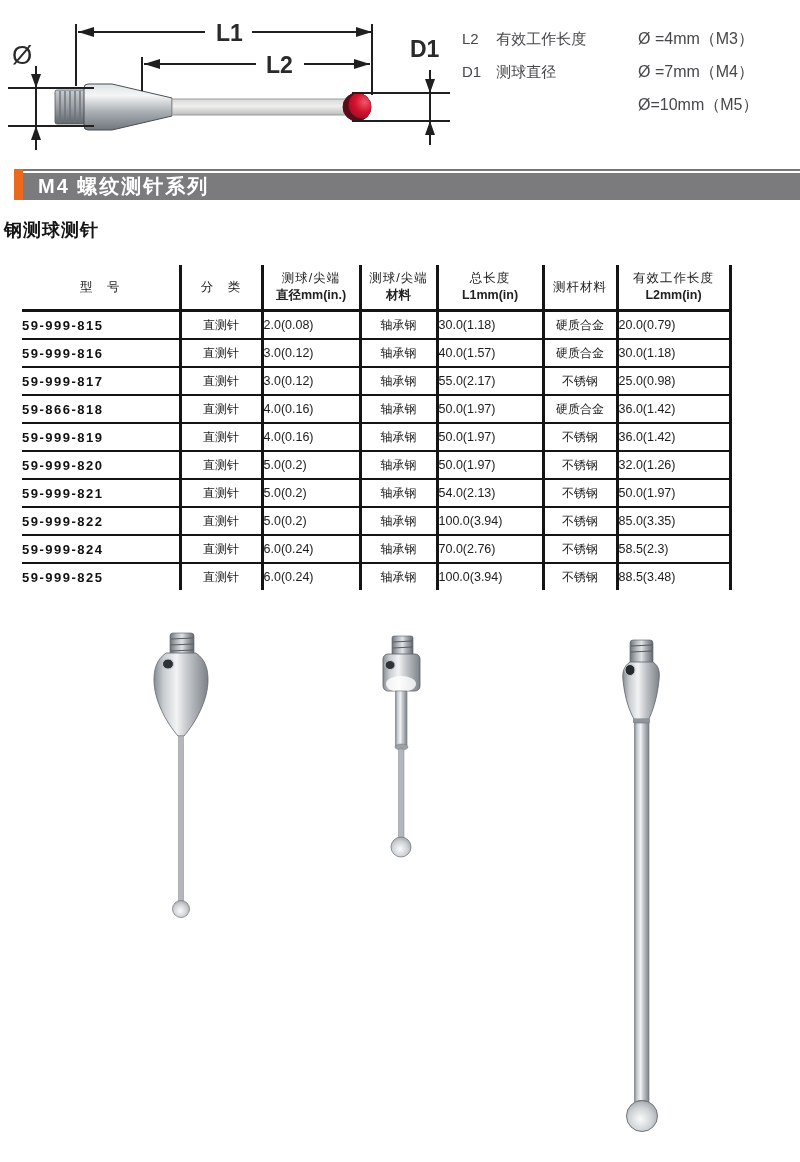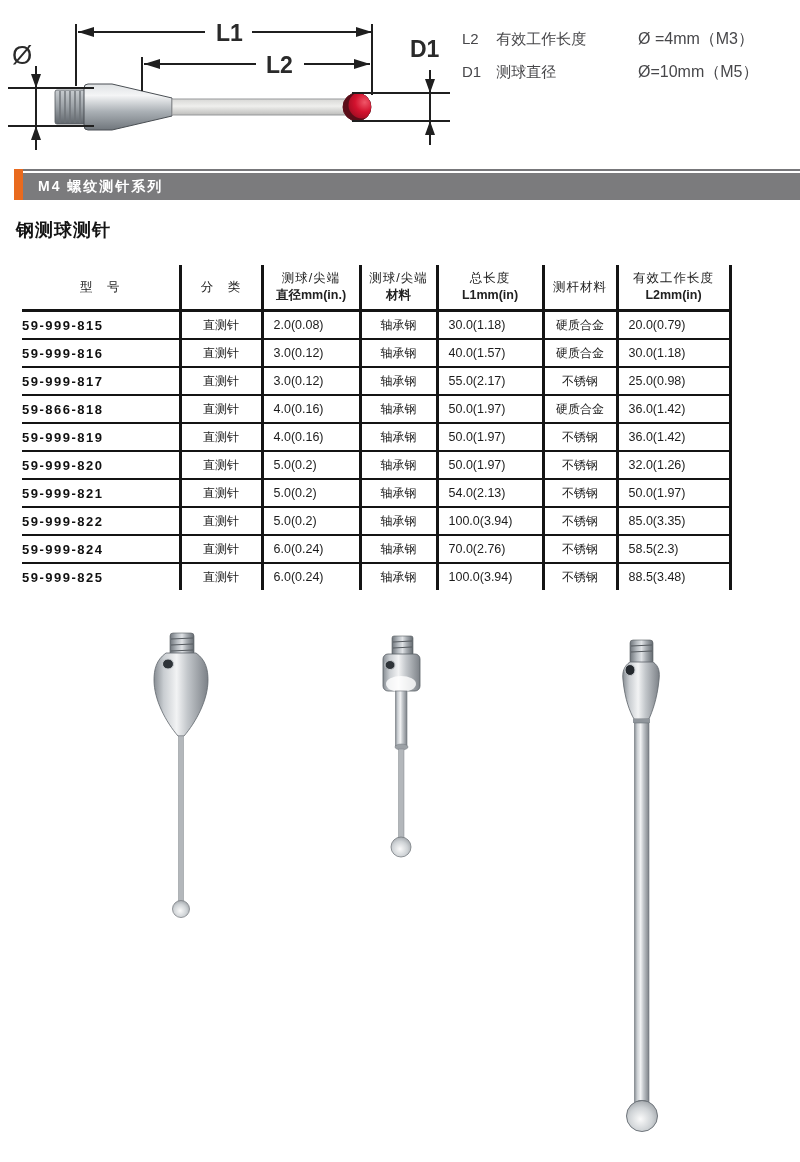--- a/index.html
+++ b/index.html
@@ -15,39 +15,39 @@
   .legend-dim-row{height:33px;line-height:33px;font-size:15px;white-space:nowrap;}
   .legend-dim-row .code{display:inline-block;width:30px;font-size:15px;}
   .legend-dias{width:160px;}
   .legend-dia-row{height:33px;line-height:33px;font-size:16px;white-space:nowrap;}
 
   
   .bar-topline{position:absolute;left:14px;top:169px;width:786px;height:2px;background:#77777a;}
   .series-bar{position:absolute;left:23px;top:173px;width:777px;height:27px;background:#7b7b7d;}
   .series-accent{position:absolute;left:14px;top:169px;width:9px;height:31px;background:#e96a1e;}
   .series-title{position:absolute;left:38px;top:173px;height:27px;line-height:27px;color:#ffffff;
-    font-size:14px;font-weight:bold;letter-spacing:2px;}
-
-  
-  .section-title{position:absolute;left:16px;top:218px;font-size:18px;font-weight:bold;color:#141414;letter-spacing:1px;}
+    font-size:20px;font-weight:bold;letter-spacing:2px;}
+
+  
+  .section-title{position:absolute;left:4px;top:218px;font-size:18px;font-weight:bold;color:#141414;letter-spacing:1px;}
 
   
   .spec-table{position:absolute;left:22px;top:265px;border-collapse:collapse;table-layout:fixed;}
   .spec-table th{height:44px;border-bottom:3px solid #141414;padding:0;text-align:center;vertical-align:middle;
     font-weight:normal;color:#222;}
   .spec-table th .h1{display:block;font-size:12.5px;line-height:17px;letter-spacing:1px;}
   .spec-table th .h2{display:block;font-size:12.5px;line-height:17px;font-weight:bold;}
   .spec-table th .h2:empty{display:none;}
   .spec-table td{height:26px;border-bottom:2px solid #141414;padding:0;color:#1c1c1c;vertical-align:middle;}
   .spec-table tr:last-child td{border-bottom:none;}
   .spec-table th:nth-child(n+2),.spec-table td:nth-child(n+2){border-left:3px solid #141414;}
   .spec-table th:last-child,.spec-table td:last-child{border-right:3px solid #141414;}
   .spec-table td.c0{text-align:left;font-weight:bold;font-size:13px;letter-spacing:1.5px;color:#111;}
   .spec-table td.c1,.spec-table td.c3,.spec-table td.c5{text-align:center;font-size:12px;}
-  .spec-table td.c2,.spec-table td.c4,.spec-table td.c6{text-align:left;padding-left:10px;font-size:12.5px;}
+  .spec-table td.c2,.spec-table td.c4,.spec-table td.c6{text-align:left;font-size:12.5px;}
 
   
   .products-svg{position:absolute;left:0;top:0;pointer-events:none;}
 </style>
 </head>
 <body>
 
 <div class="page">
 
   <svg class="diagram-svg" width="460" height="168" viewBox="0 0 460 168">
@@ -133,20 +133,21 @@
         <span class="code">L2</span>
         <span class="lbl">有效工作长度</span>
       </div>
       <div class="legend-dim-row">
         <span class="code">D1</span>
         <span class="lbl">测球直径</span>
       </div>
     </div>
     <div class="legend-dias">
       <div class="legend-dia-row">Ø =4mm（M3）</div>
+      <div class="legend-dia-row">Ø =7mm（M4）</div>
       <div class="legend-dia-row">Ø=10mm（M5）</div>
     </div>
   </div>
 
   <div class="bar-topline"></div>
   <div class="series-bar"></div>
   <div class="series-accent"></div>
   <div class="series-title">M4 螺纹测针系列</div>
 
   <div class="section-title">钢测球测针</div>

